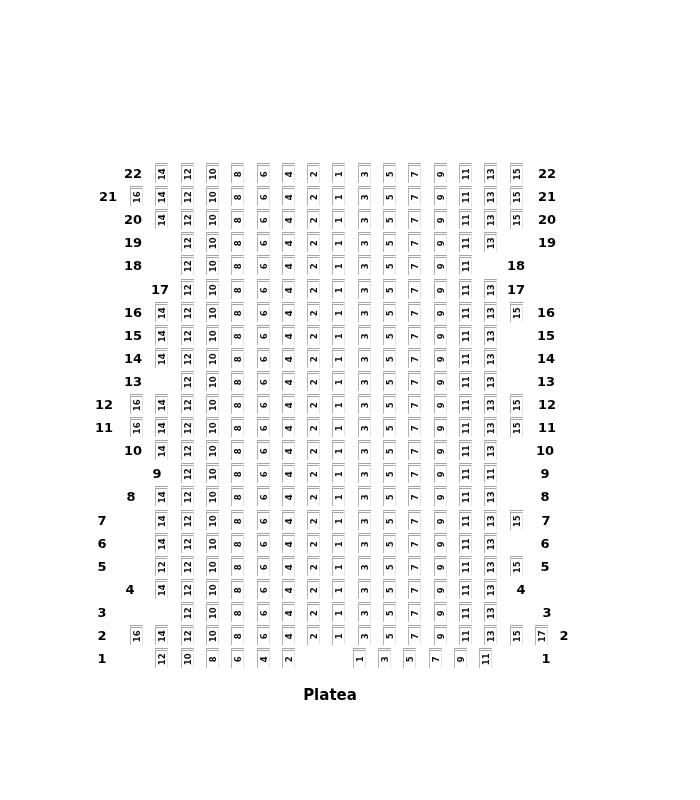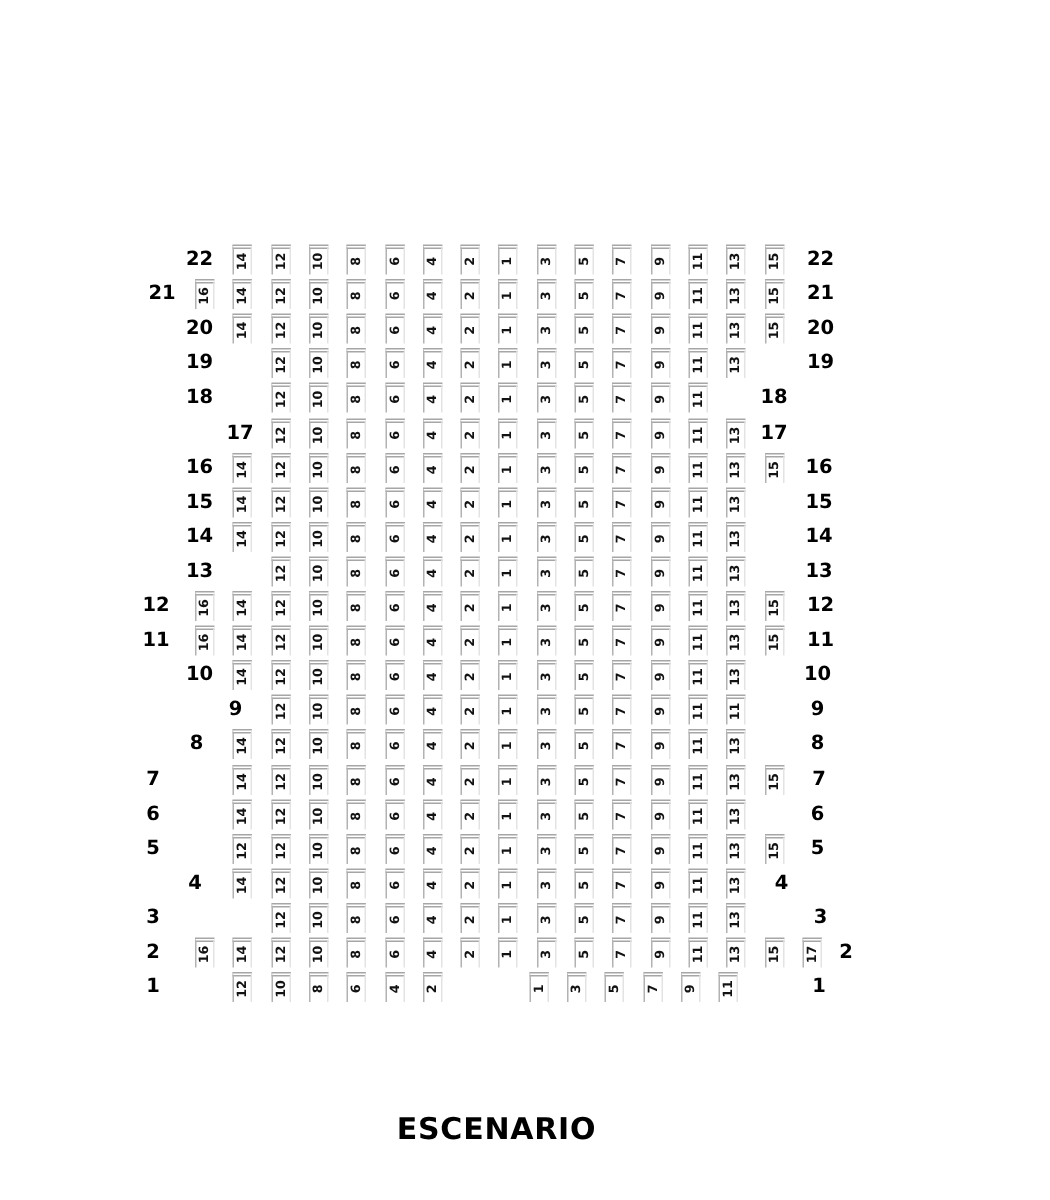--- a/index.html
+++ b/index.html
@@ -999,14 +999,14 @@
       <div class="seat" style="left: 429px; top: 648px;">
         <span>7</span>
       </div>
       <div class="seat" style="left: 454px; top: 648px;">
         <span>9</span>
       </div>
       <div class="seat" style="left: 479px; top: 648px;">
         <span>11</span>
       </div>
     </div>
-  <div class="stage-label">ESCENARIO</div>
+  <div class="section-label">Platea</div>
 </div>
 
 </body></html>

